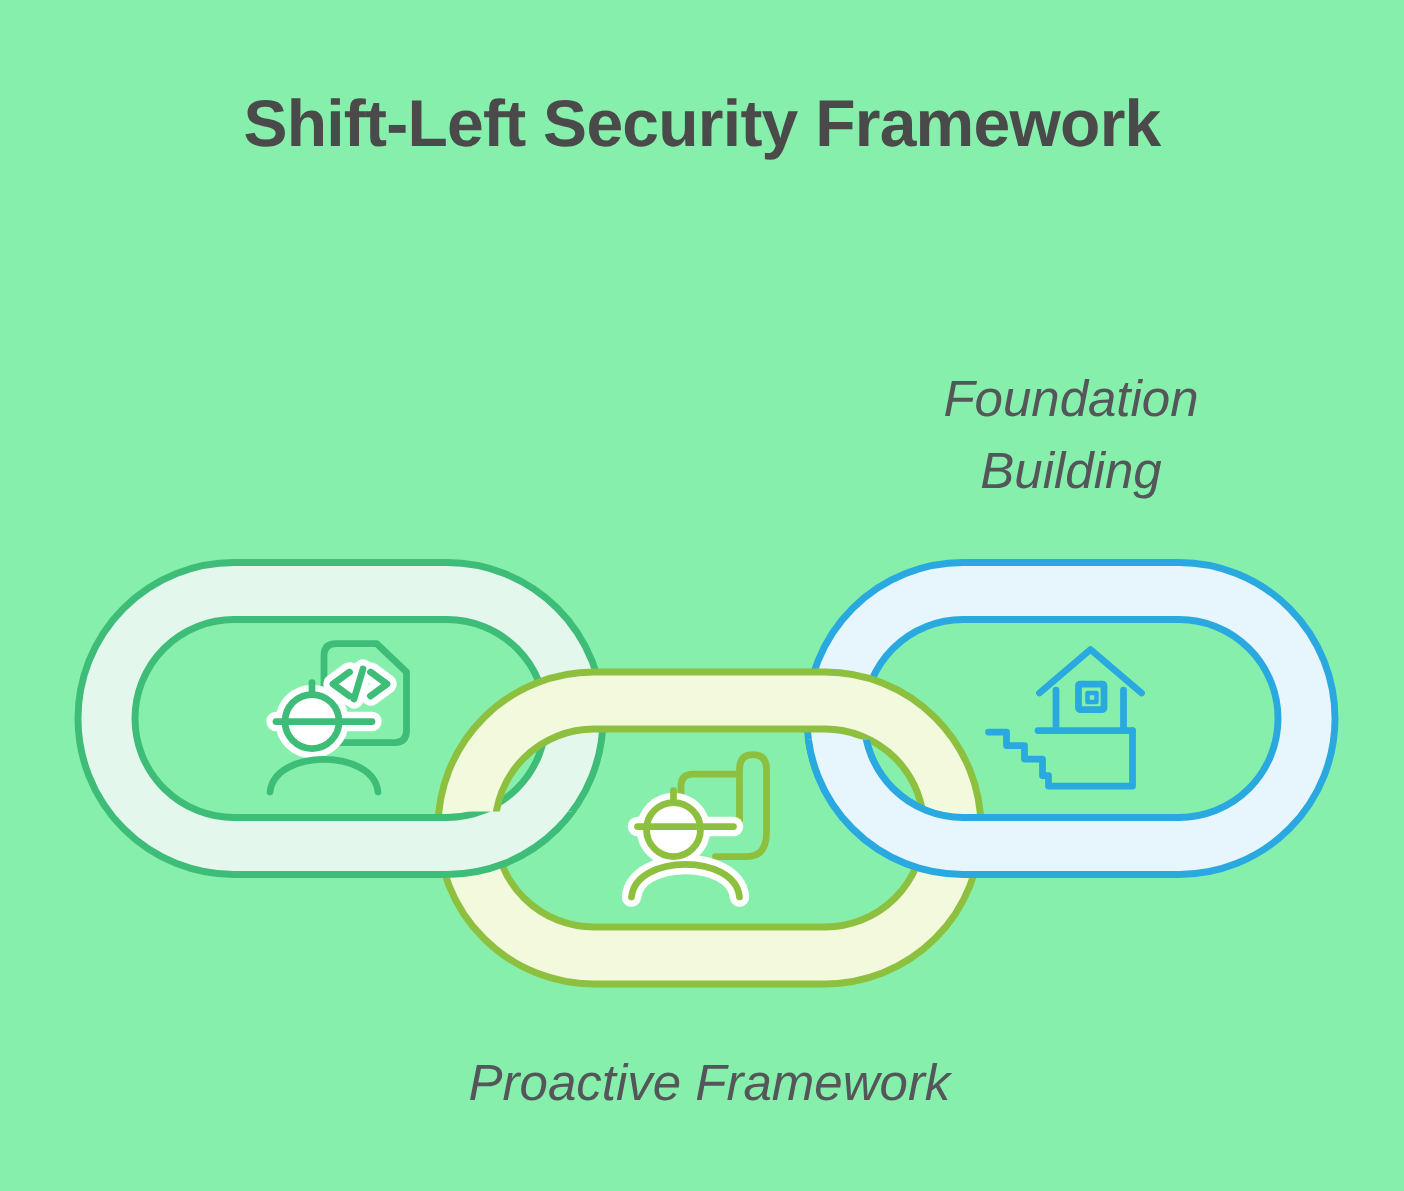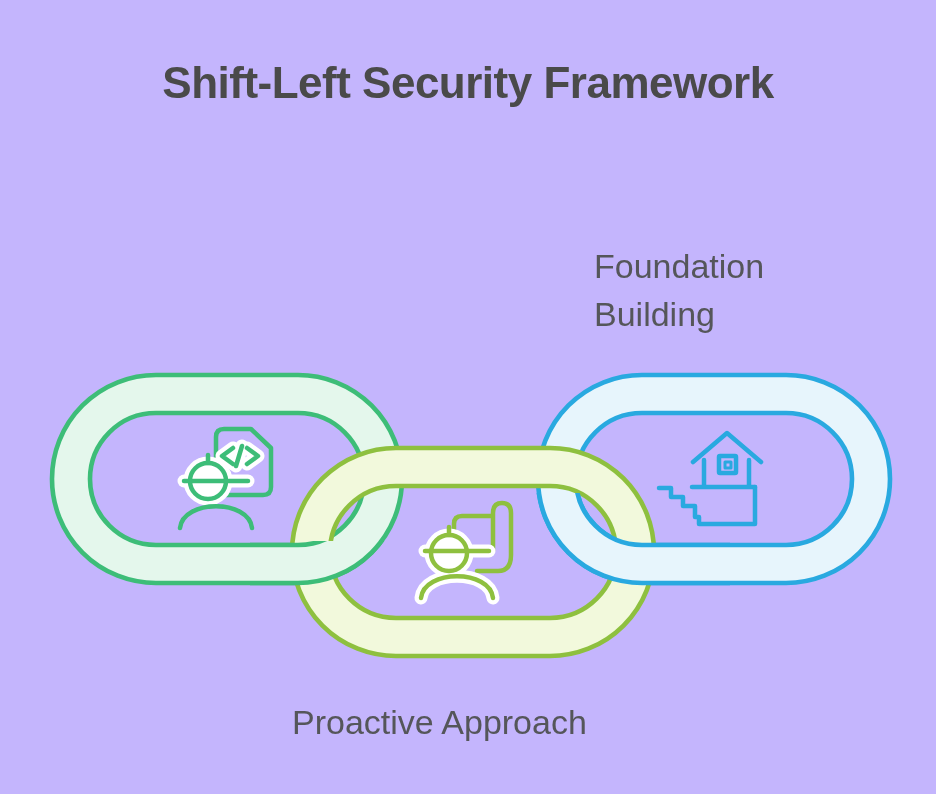--- a/index.html
+++ b/index.html
@@ -1,21 +1,21 @@
 <!DOCTYPE html>
 <html><head>
 <meta charset="utf-8">
 <style>
   html,body{margin:0;padding:0;background:#fff;}
   body{width:936px;height:794px;overflow:hidden;font-family:"Liberation Sans",sans-serif;}
-  .stage{position:relative;width:936px;height:794px;background:#c4b5fd;}
+  .stage{position:relative;width:936px;height:794px;background:#86efac;}
   .chains{position:absolute;left:0;top:0;}
   .title{position:absolute;top:58px;left:0;width:936px;text-align:center;
          font-size:44px;font-weight:700;color:#4A4A4A;letter-spacing:-0.5px;}
-  .node-label{position:absolute;font-size:34px;color:#55565A;line-height:1.42;}
+  .node-label{position:absolute;font-size:34px;color:#55565A;text-align:center;line-height:1.42;font-style:italic;}
   .label-early{left:55px;top:293px;width:350px;}
   .label-foundation{left:594px;top:242px;width:240px;}
   .label-proactive{left:292px;top:698px;width:362px;}
 </style>
 </head>
 <body>
 
 <div class="stage">
 
   <svg class="chains" width="936" height="794" viewBox="0 0 936 794">
@@ -75,15 +75,15 @@
       <path d="M692 487H755"></path>
       <path d="M659 488H671V497H683V506H695V517H699V524H755V487"></path>
     </g>
   </svg>
 
   <div class="title">Shift-Left Security Framework</div>
 
 
   <div class="node-label label-foundation">Foundation Building</div>
 
-  <div class="node-label label-proactive">Proactive Approach</div>
+  <div class="node-label label-proactive">Proactive Framework</div>
 
 </div>
 
 </body></html>

